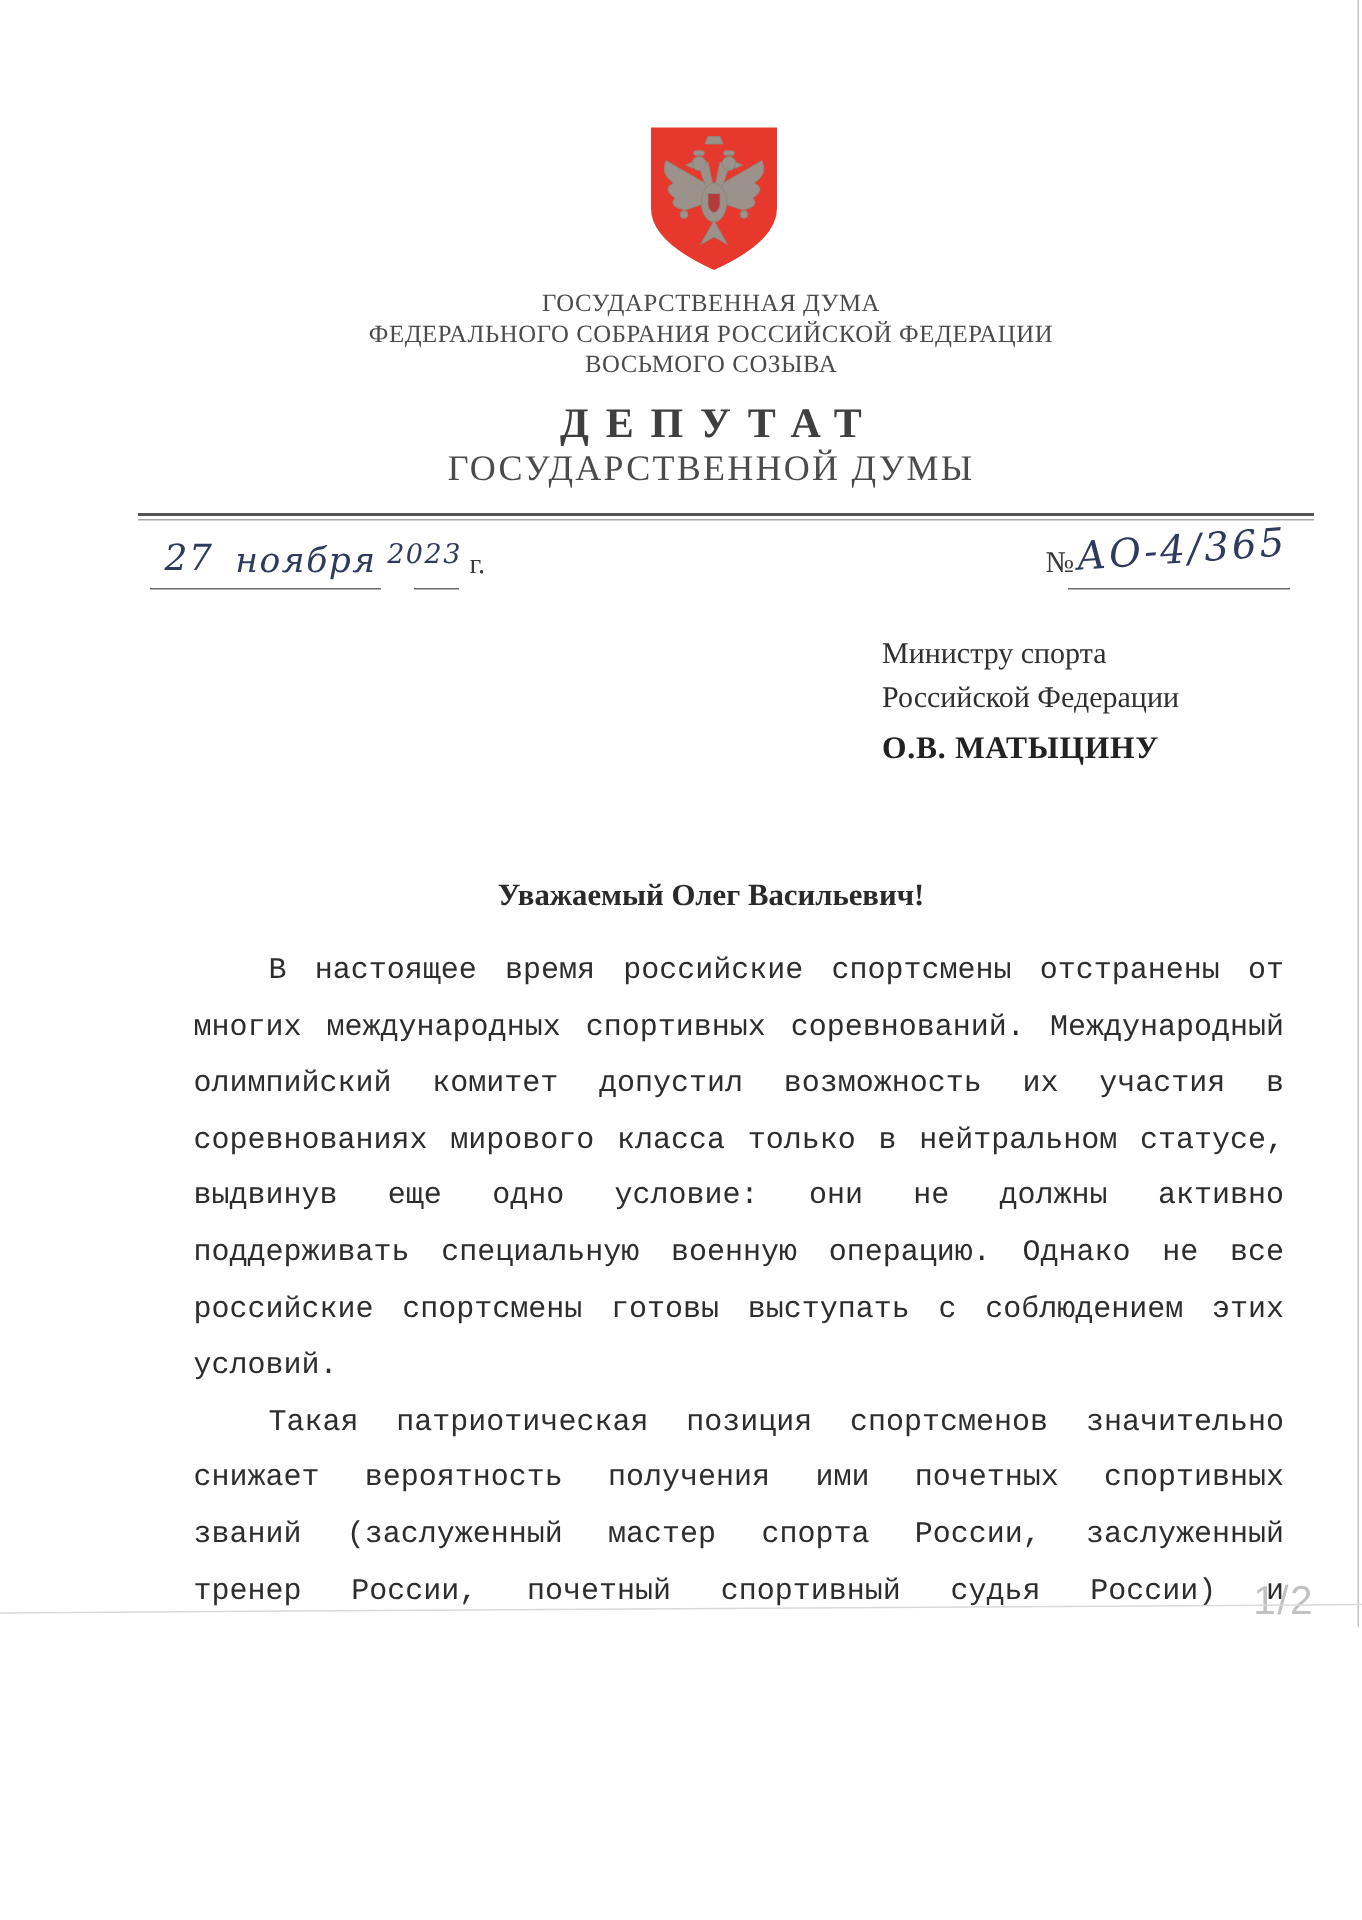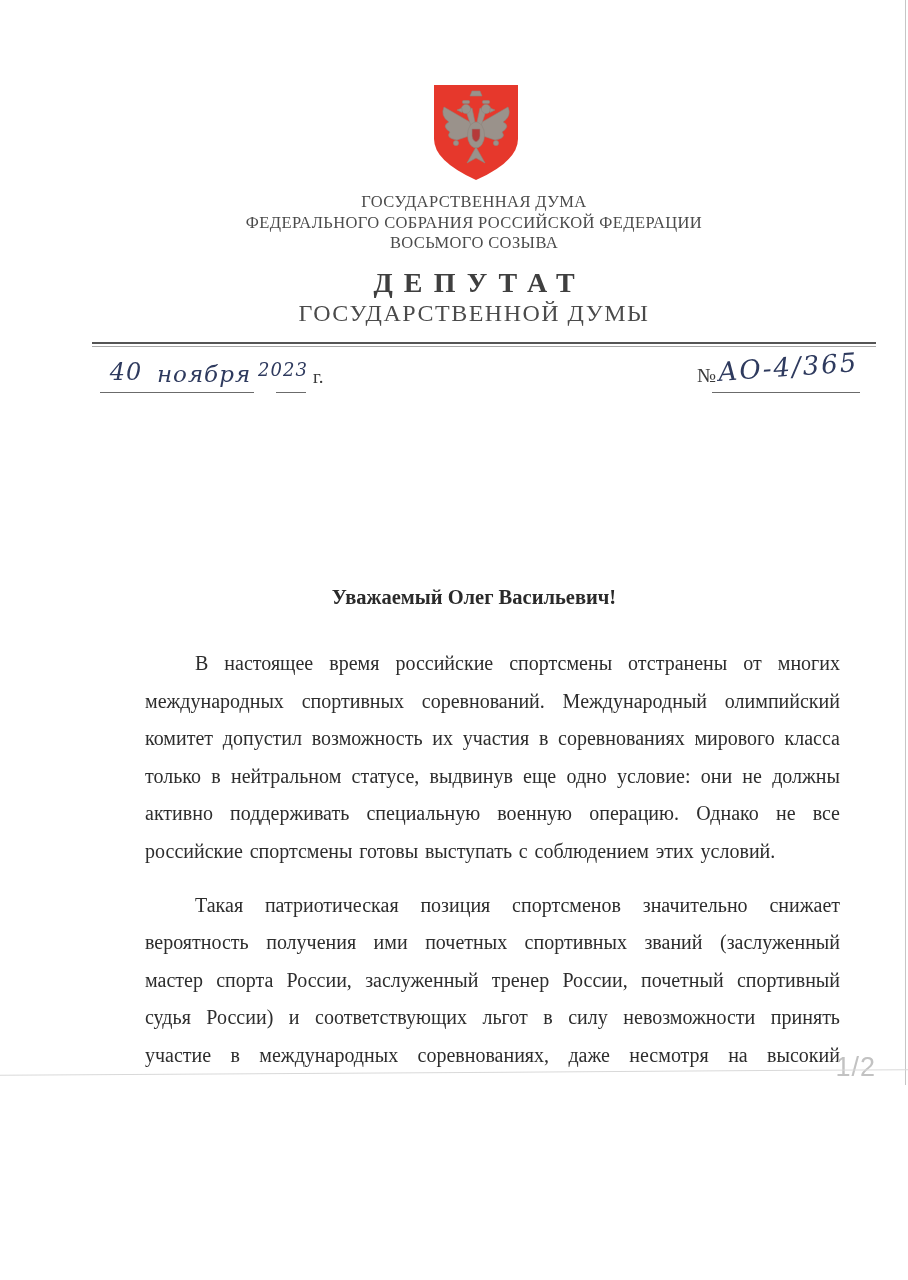--- a/index.html
+++ b/index.html
@@ -31,21 +31,21 @@
   .printed-no{position:absolute;left:697px;top:364px;font-size:20px;color:#3a3a3a;}
   .hw-number{position:absolute;left:716px;top:352px;width:144px;text-align:center;font-size:26px;transform:rotate(-4deg);letter-spacing:2px;}
   .ul-number{position:absolute;left:712px;top:392px;width:148px;height:1px;background:#6b6b6b;}
   
   .addressee{position:absolute;left:588px;top:422px;font-size:20px;line-height:29px;color:#2f2f2f;}
   .addressee-name{margin-top:4px;font-size:21px;font-weight:bold;letter-spacing:0.5px;color:#222;}
   
   .salutation{position:absolute;left:20px;right:-20px;top:586px;text-align:center;font-size:20.5px;font-weight:bold;color:#2a2a2a;}
   .body-text{position:absolute;left:129px;top:629px;width:727px;font-size:20px;line-height:37.6px;
     text-align:justify;color:#2d2d2d;word-spacing:0.09em;}
-  .body-text p{margin:16px;text-indent:50px;}
+  .body-text p{margin:0;text-indent:50px;font-family:Liberation Mono, monospace;}
   
   .page-indicator{position:absolute;right:32px;bottom:2px;font-family:"Liberation Sans", sans-serif;
     font-size:27px;color:#c2c2c2;letter-spacing:1px;text-align:center;}
 </style>
 </head>
 <body>
 
 <div class="page">
 
   <div class="emblem">
@@ -86,31 +86,36 @@
   <div class="letterhead">
     <div class="org-line">ГОСУДАРСТВЕННАЯ ДУМА</div>
     <div class="org-line">ФЕДЕРАЛЬНОГО СОБРАНИЯ РОССИЙСКОЙ ФЕДЕРАЦИИ</div>
     <div class="org-line">ВОСЬМОГО СОЗЫВА</div>
     <div class="pos-title">ДЕПУТАТ</div>
     <div class="pos-sub">ГОСУДАРСТВЕННОЙ ДУМЫ</div>
   </div>
 
   <div class="separator"></div>
 
-  <div class="hw hw-day">40</div>
+  <div class="hw hw-day">27</div>
   <div class="ul-day"></div>
   <div class="hw hw-month">ноября</div>
   <div class="ul-month"></div>
   <div class="hw hw-year">2023</div>
   <div class="ul-year"></div>
   <div class="printed-g">г.</div>
   <div class="printed-no">№</div>
   <div class="hw hw-number">АО-4/365</div>
   <div class="ul-number"></div>
 
+  <div class="addressee">
+    <div>Министру спорта</div>
+    <div>Российской Федерации</div>
+    <div class="addressee-name">О.В. МАТЫЦИНУ</div>
+  </div>
 
   <div class="salutation">Уважаемый Олег Васильевич!</div>
 
   <div class="body-text">
     <p>В настоящее время российские спортсмены отстранены от многих международных спортивных соревнований. Международный олимпийский комитет допустил возможность их участия в соревнованиях мирового класса только в нейтральном статусе, выдвинув еще одно условие: они не должны активно поддерживать специальную военную операцию. Однако не все российские спортсмены готовы выступать с соблюдением этих условий.</p>
     <p>Такая патриотическая позиция спортсменов значительно снижает вероятность получения ими почетных спортивных званий (заслуженный мастер спорта России, заслуженный тренер России, почетный спортивный судья России) и соответствующих льгот в силу невозможности принять участие в международных соревнованиях, даже несмотря на высокий профессионализм. Кроме того, сокращается и число соревнований, где можно заработать необходимые для присвоения почетного спортивного звания квалификационные баллы.</p>
   </div>
 
   <div class="page-indicator">1/2</div>
 

